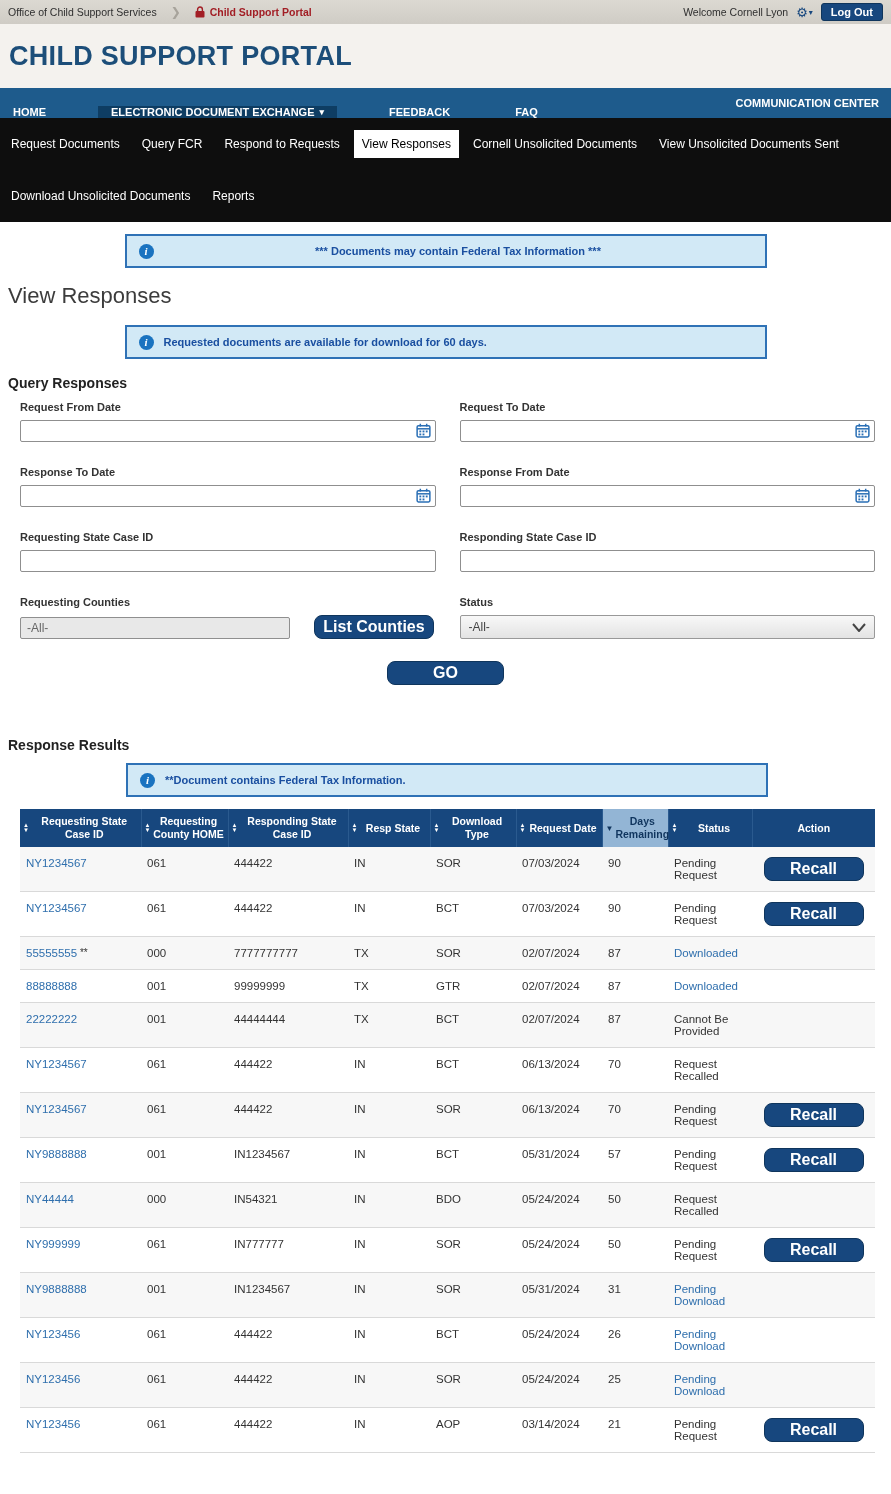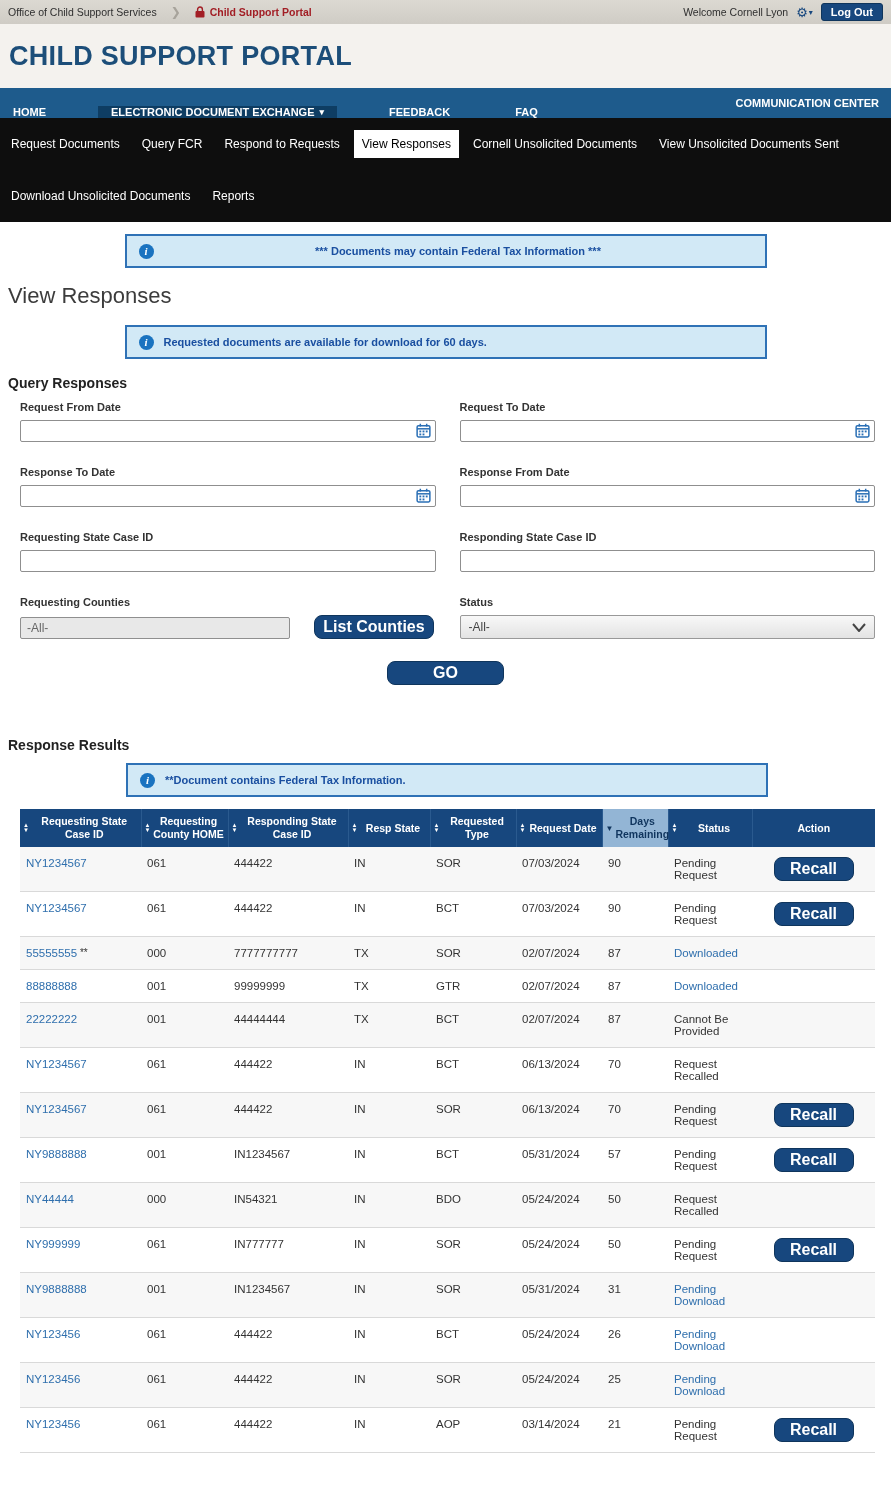--- a/index.html
+++ b/index.html
@@ -124,21 +124,21 @@
   .collabel { flex:1; text-align:center; line-height:1.25; }
   .results-table tbody td {
     padding:10px 6px; border-bottom:1px solid #d9d9d9; vertical-align:top;
     word-wrap:break-word;
   }
   .results-table tbody tr:nth-child(odd) { background:#f7f7f7; }
   .results-table tbody tr:nth-child(even) { background:#ffffff; }
   .case-link, .status-link { color:#2f6fad; cursor:pointer; }
   .fti-mark { color:#333; font-size:10px; vertical-align:top; }
   .action-cell { text-align:center; }
-  .btn-recall { width:80px; height:24px; }
+  .btn-recall { width:100px; height:24px; }
   .bottom-spacer { height:10px; }
 </style>
 </head>
 <body>
 
 <div class="topbar">
   <div class="topbar-left">
     <span>Office of Child Support Services</span>
     <span class="crumb-sep">❯</span>
     <span class="lock-icon">
@@ -362,21 +362,21 @@
             </span>
             <span class="collabel">Resp State</span>
           </div>
         </th>
         <th>
           <div class="thx">
             <span class="sorticon">
               <span>▲</span>
               <span>▼</span>
             </span>
-            <span class="collabel">Requested Type</span>
+            <span class="collabel">Download Type</span>
           </div>
         </th>
         <th>
           <div class="thx">
             <span class="sorticon">
               <span>▲</span>
               <span>▼</span>
             </span>
             <span class="collabel">Request Date</span>
           </div>

